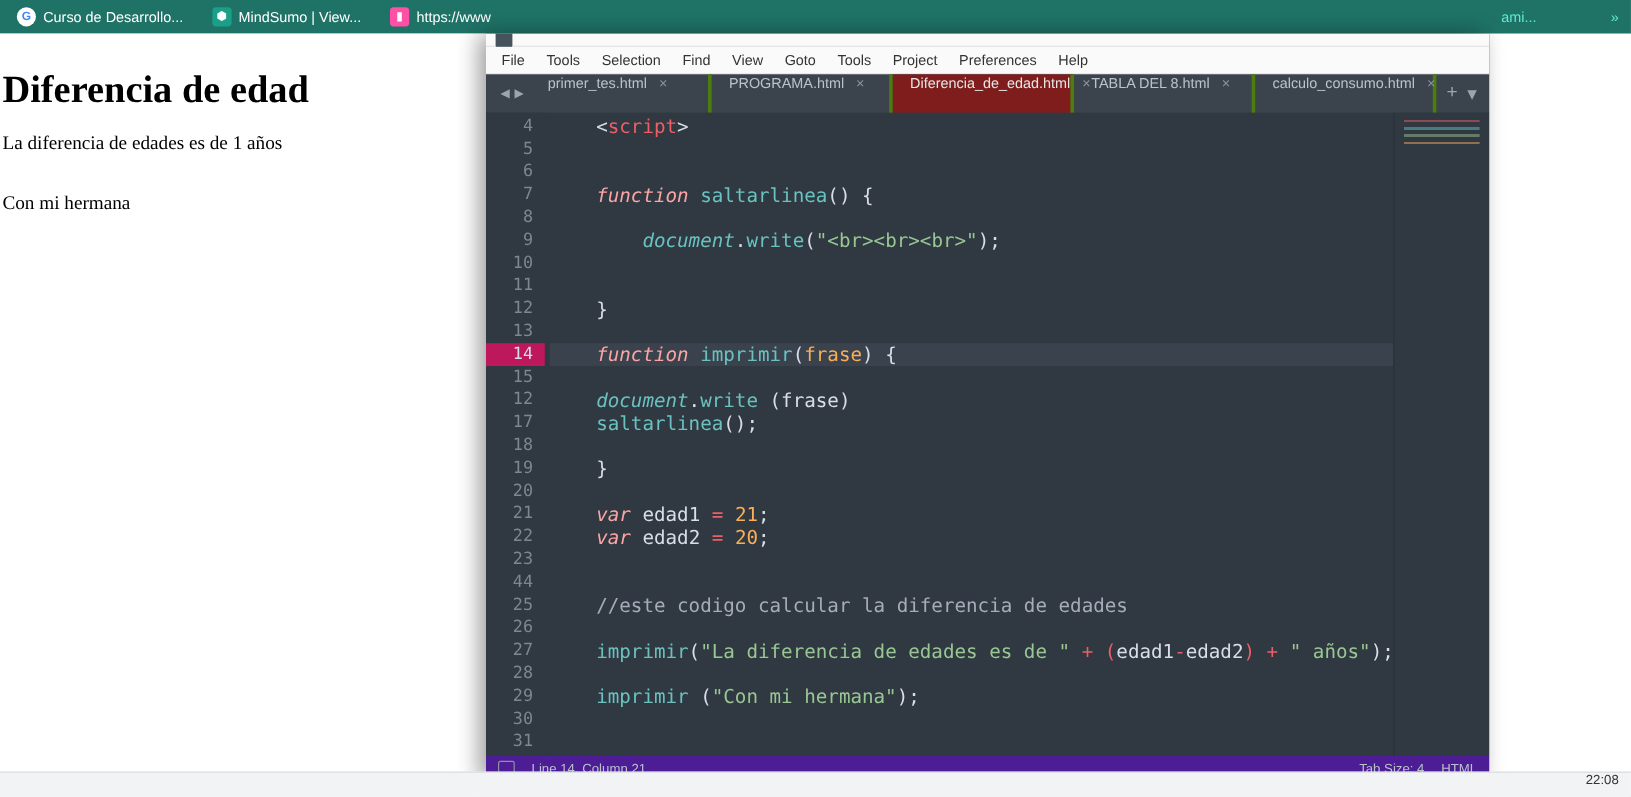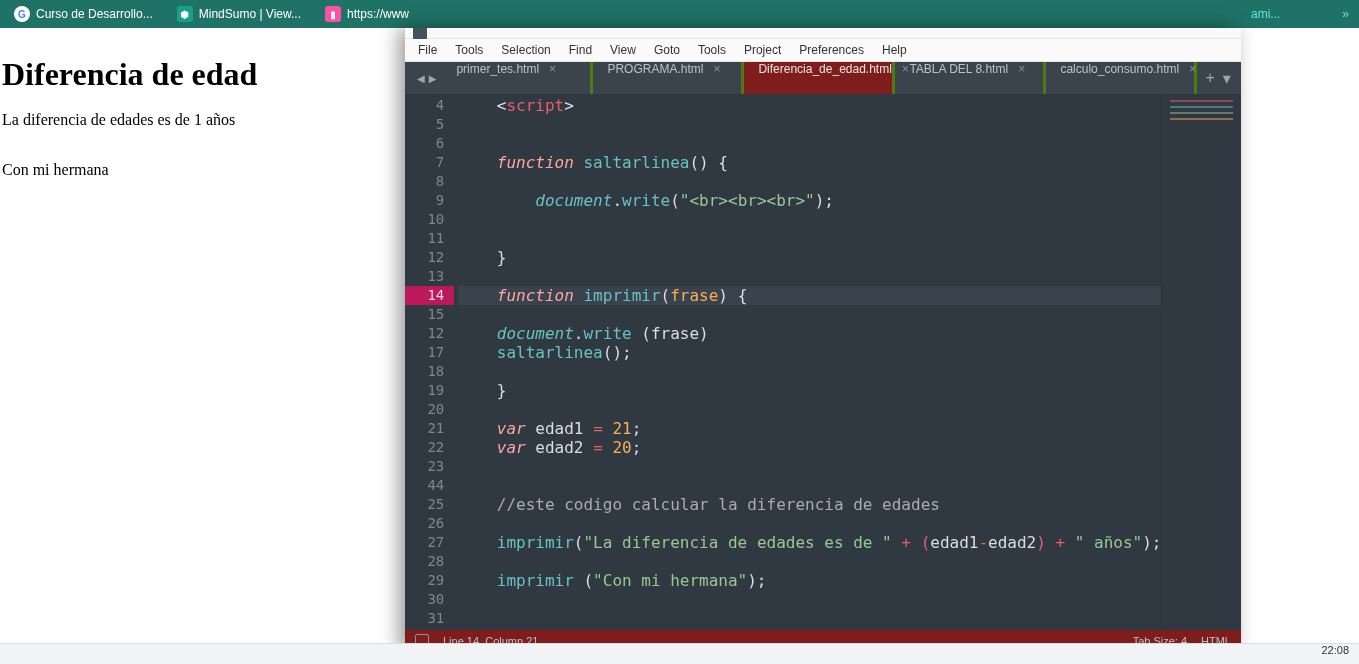--- a/index.html
+++ b/index.html
@@ -221,21 +221,21 @@
       linear-gradient(to bottom,
         rgba(236,95,102,0.6) 0 2px, transparent 2px 6px,
         rgba(105,194,192,0.6) 6px 8px, transparent 8px 12px,
         rgba(153,199,148,0.6) 12px 14px, transparent 14px 18px,
         rgba(249,174,88,0.6) 18px 20px, transparent 20px 60px);
     opacity:0.8;
   }
 
   .st-statusbar {
     height:22px;
-    background:#7f1d1d;
+    background:#4c1d95;
     color:#b9c3cc;
     font-size:11px;
     display:flex;
     align-items:center;
     padding:0 10px;
     gap:14px;
   }
   .st-statusbar .spacer{flex:1;}
   .st-status-box{
     width:12px;height:12px;border:1px solid #8b949e;border-radius:2px;

